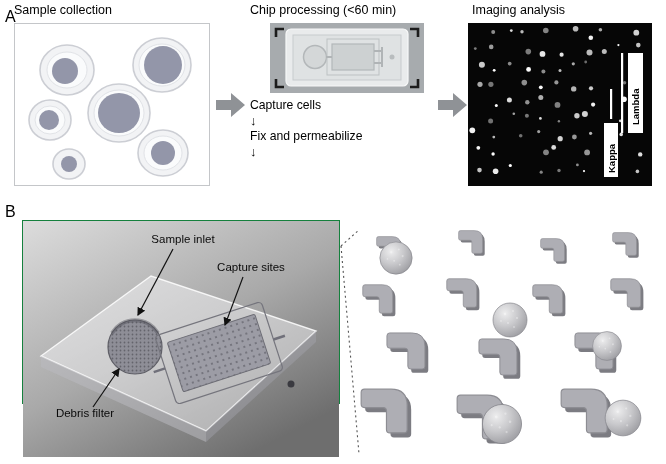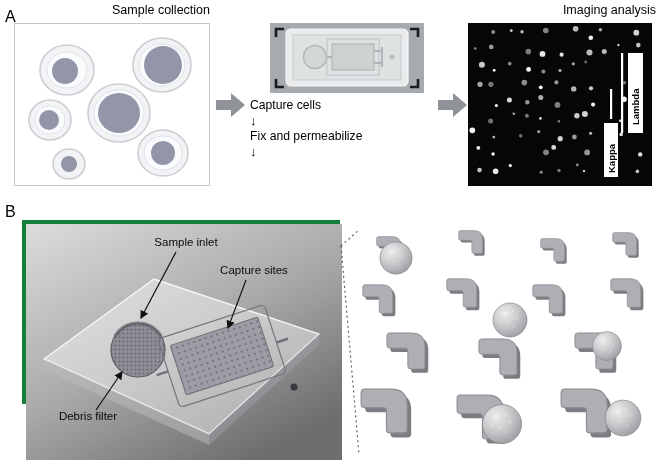--- a/index.html
+++ b/index.html
@@ -1,42 +1,43 @@
 <!DOCTYPE html>
 <html><head>
 <meta charset="utf-8">
 <style>
   html,body{margin:0;padding:0;background:#fff;}
   .fig{position:relative;width:666px;height:464px;background:#fff;overflow:hidden;
        font-family:"Liberation Sans",sans-serif;color:#111;}
   .plabel{position:absolute;font-size:16px;color:#000;}
-  .title{position:absolute;font-size:12.5px;text-align:right;color:#000;white-space:nowrap;}
+  .title{position:absolute;font-size:12.5px;text-align:left;color:#000;white-space:nowrap;}
   .absbox{position:absolute;box-sizing:border-box;}
   .sample-box{left:14px;top:23px;width:196px;height:163px;border:1px solid #c4c6c9;background:#fff;}
   .chip-img{left:270px;top:23px;width:154px;height:70px;}
   .imaging-box{left:468px;top:23px;width:184px;height:163px;background:#000;}
   .steps{position:absolute;left:250px;top:97px;width:194px;text-align:left;}
   .step{font-size:12.2px;line-height:16px;color:#000;}
   .darr{font-size:13px;line-height:15px;color:#000;}
   .flow-arrow{position:absolute;width:30px;height:26px;}
-  .photo-box{left:22px;top:220px;width:318px;height:184px;border:4px solid #15803d;background:#bbb;}
+  .photo-box{left:22px;top:220px;width:318px;height:184px;border:1px solid #15803d;background:#bbb;}
   .render-box{left:360px;top:226px;width:292px;height:232px;background:#fff;}
   .connector{position:absolute;left:0;top:0;width:666px;height:464px;pointer-events:none;}
   svg{display:block;}
   svg text{font-family:"Liberation Sans",sans-serif;}
 </style>
 </head>
 <body>
 
 <div class="fig">
 
   <div class="plabel" style="left:5px;top:8px;">A</div>
   <div class="plabel" style="left:5px;top:203px;">B</div>
 
   <div class="title" style="left:14px;top:3px;width:196px;">Sample collection</div>
+  <div class="title" style="left:250px;top:3px;width:194px;">Chip processing (&lt;60 min)</div>
   <div class="title" style="left:472px;top:3px;width:184px;">Imaging analysis</div>
 
   <div class="absbox sample-box">
     <svg width="194" height="161" viewBox="0 0 194 161">
       <g>
         <ellipse cx="52" cy="46" rx="27" ry="25" fill="#f2f3f5" stroke="#ccced4" stroke-width="1.6"></ellipse>
         <ellipse cx="52" cy="46" rx="20" ry="18" fill="#fafbfc" stroke="#e1e3e7" stroke-width="1"></ellipse>
         <circle cx="50" cy="47" r="13" fill="#9396a9"></circle>
       </g>
       <g>

